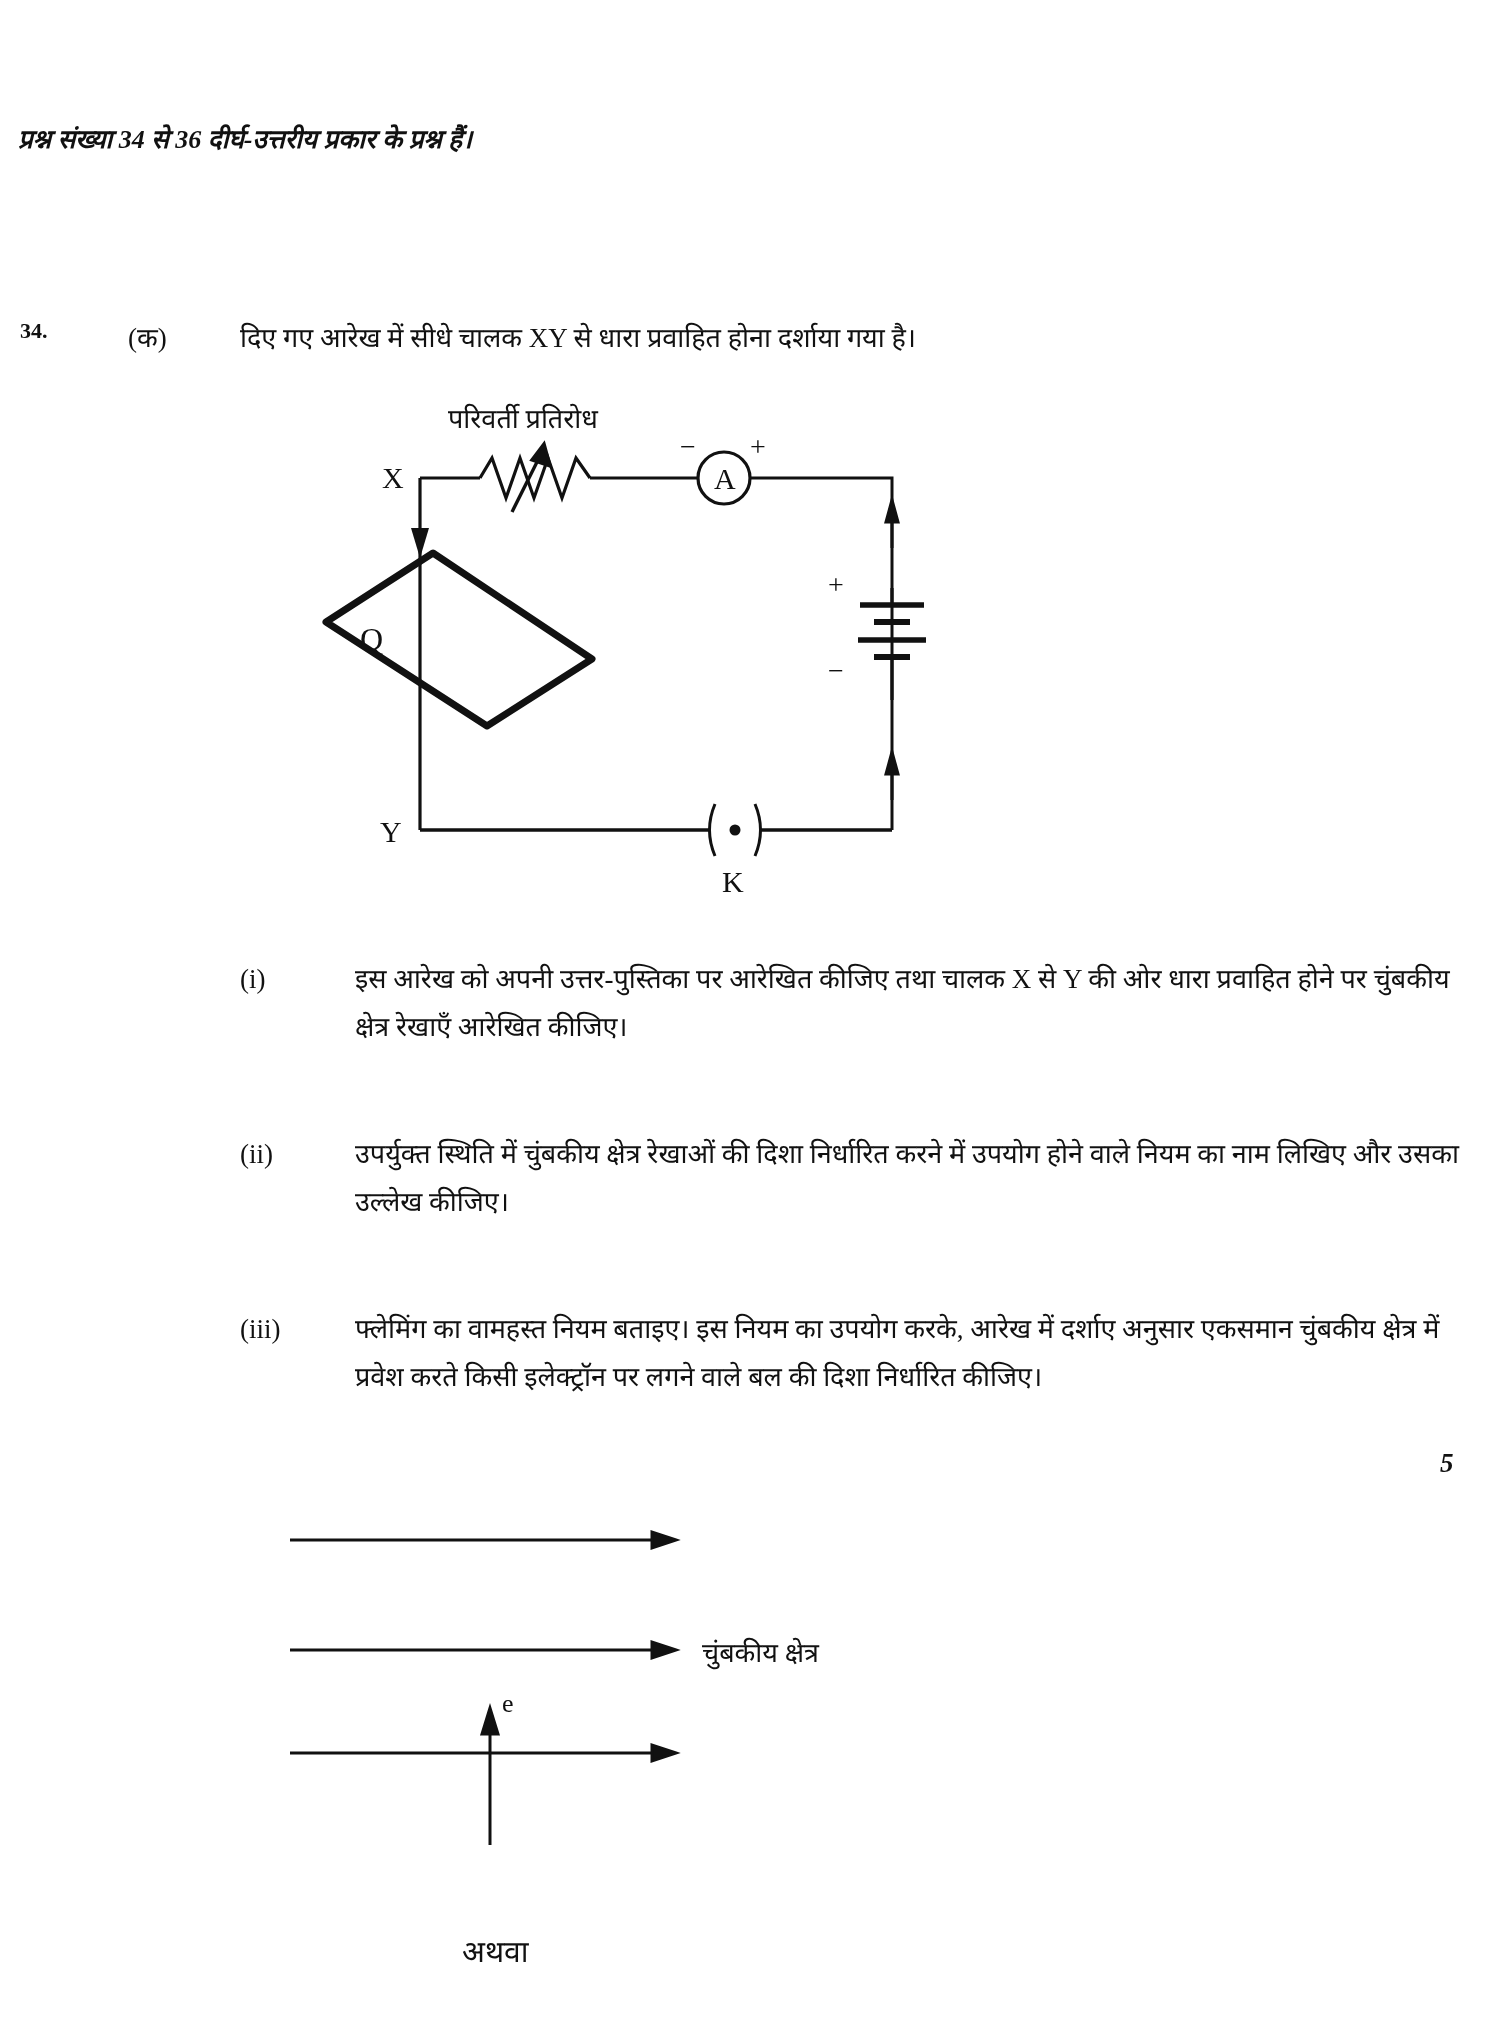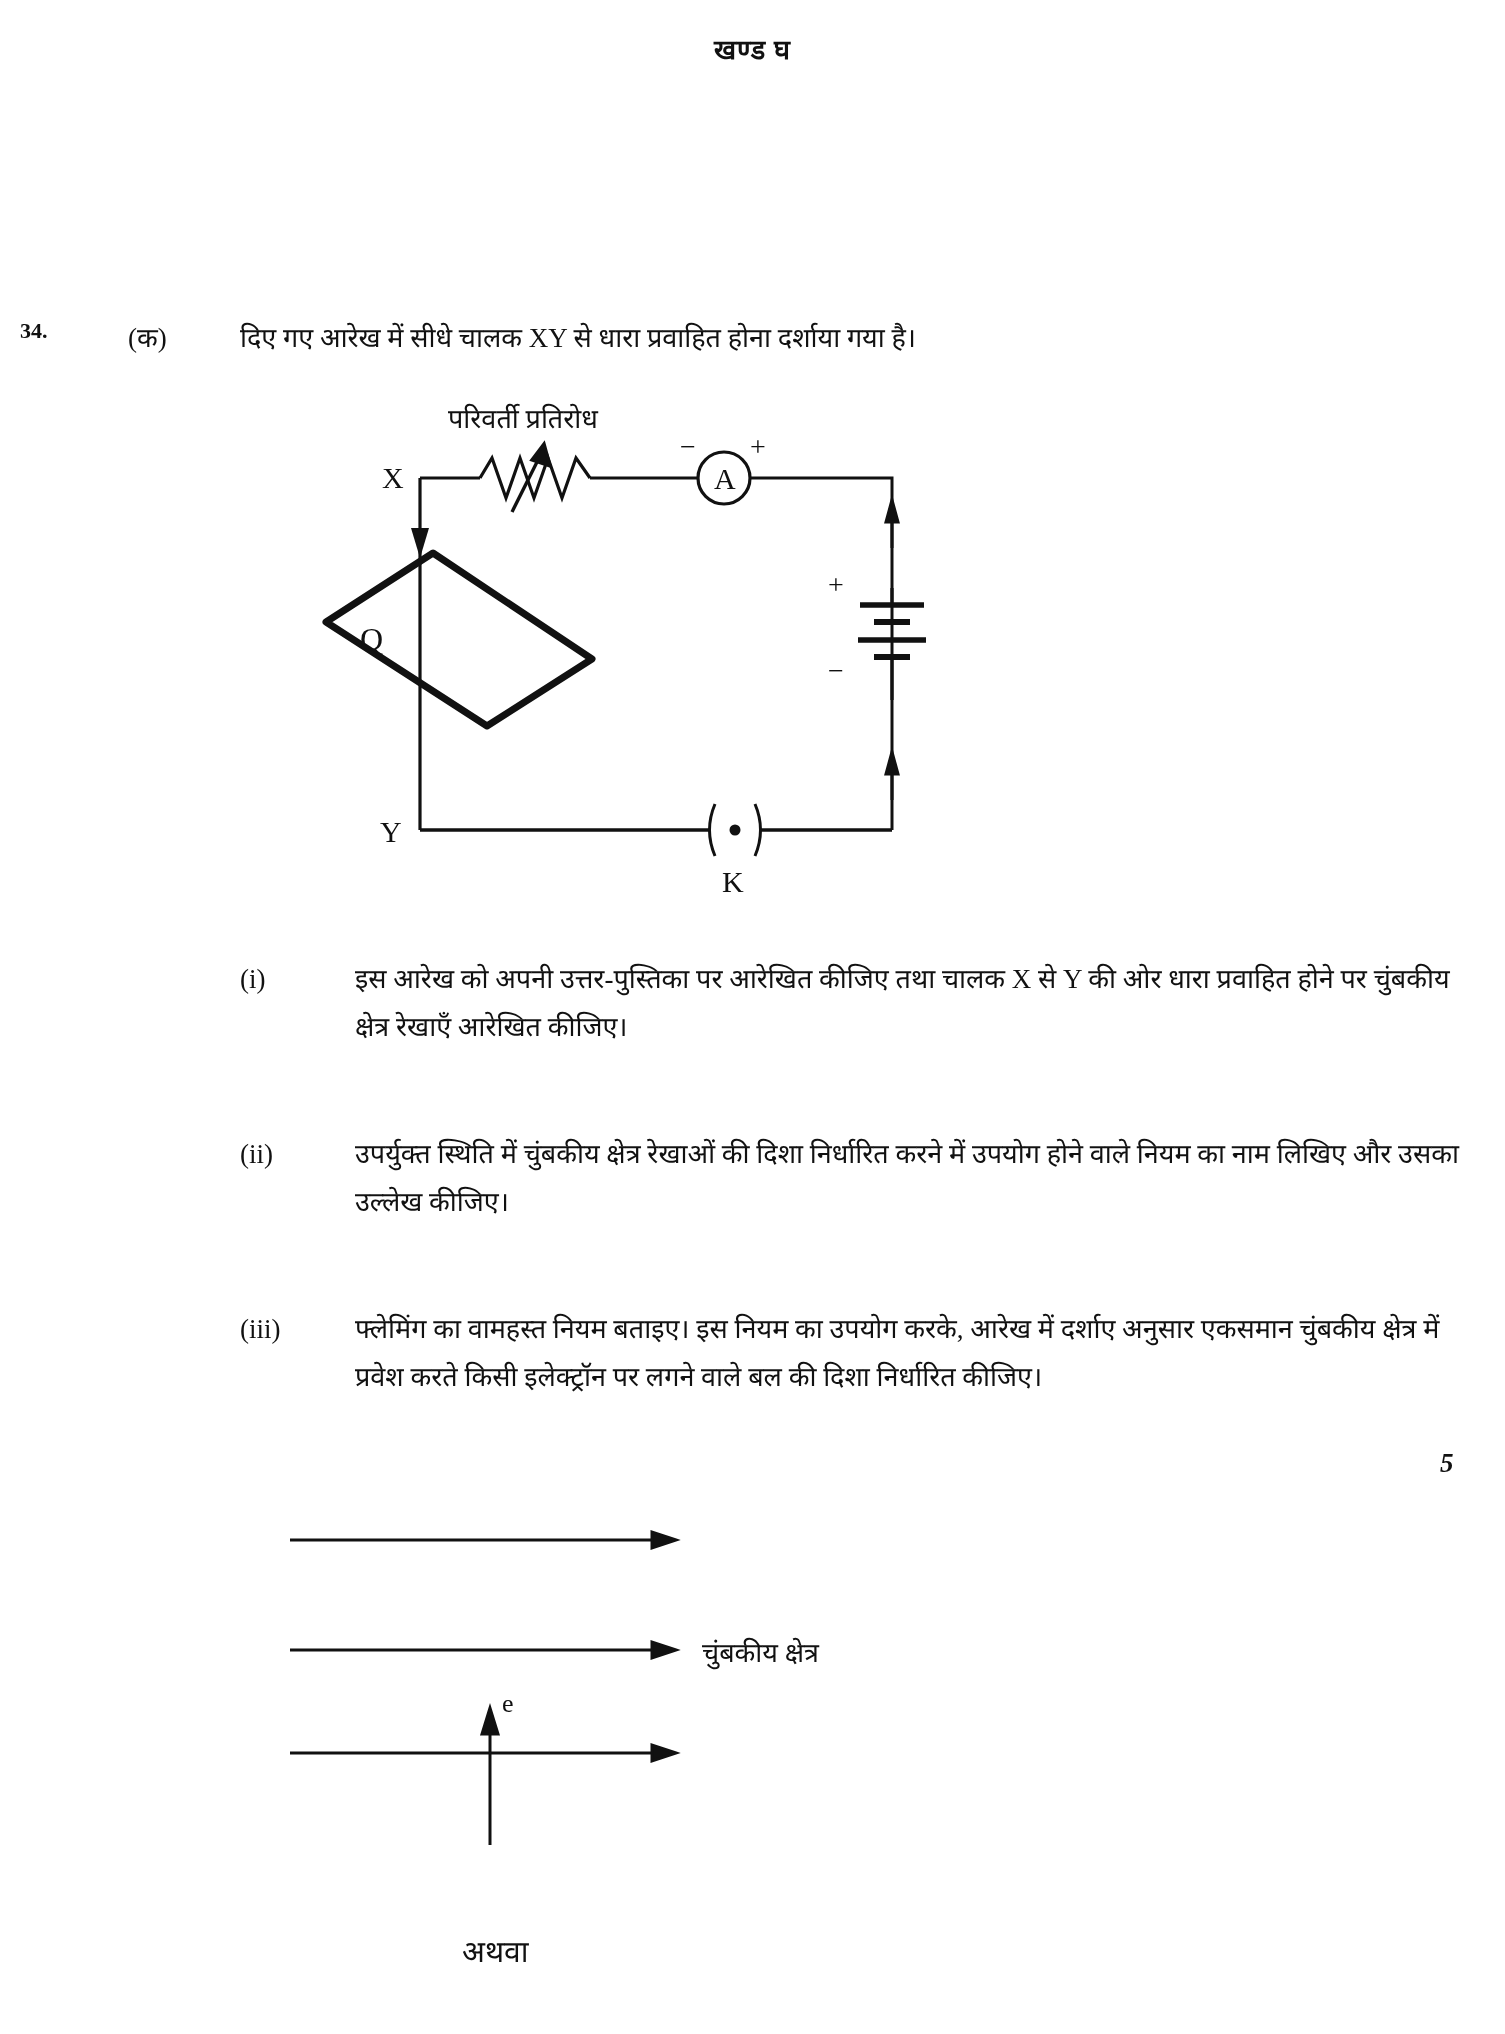--- a/index.html
+++ b/index.html
@@ -112,22 +112,22 @@
   .diagram text {
     font-family: "Liberation Serif", "DejaVu Serif", serif;
     fill: #111111;
   }
 </style>
 </head>
 <body>
 
 <div id="page">
 
-  <div class="section-header">खण्ड घ</div>
-
+
+  <div class="instruction-line">प्रश्न संख्या 34 से 36 दीर्घ-उत्तरीय प्रकार के प्रश्न हैं।</div>
 
   <div class="q-number">34.</div>
   <div class="q-part">(क)</div>
   <div class="q-stem">दिए गए आरेख में सीधे चालक XY से धारा प्रवाहित होना दर्शाया गया है।</div>
 
   <svg id="circuit-diagram" class="diagram" width="760" height="520" viewBox="0 0 760 520">
 
     <text x="148" y="28" font-size="27">परिवर्ती प्रतिरोध</text>
 
     <text x="82" y="88" font-size="30">X</text>

